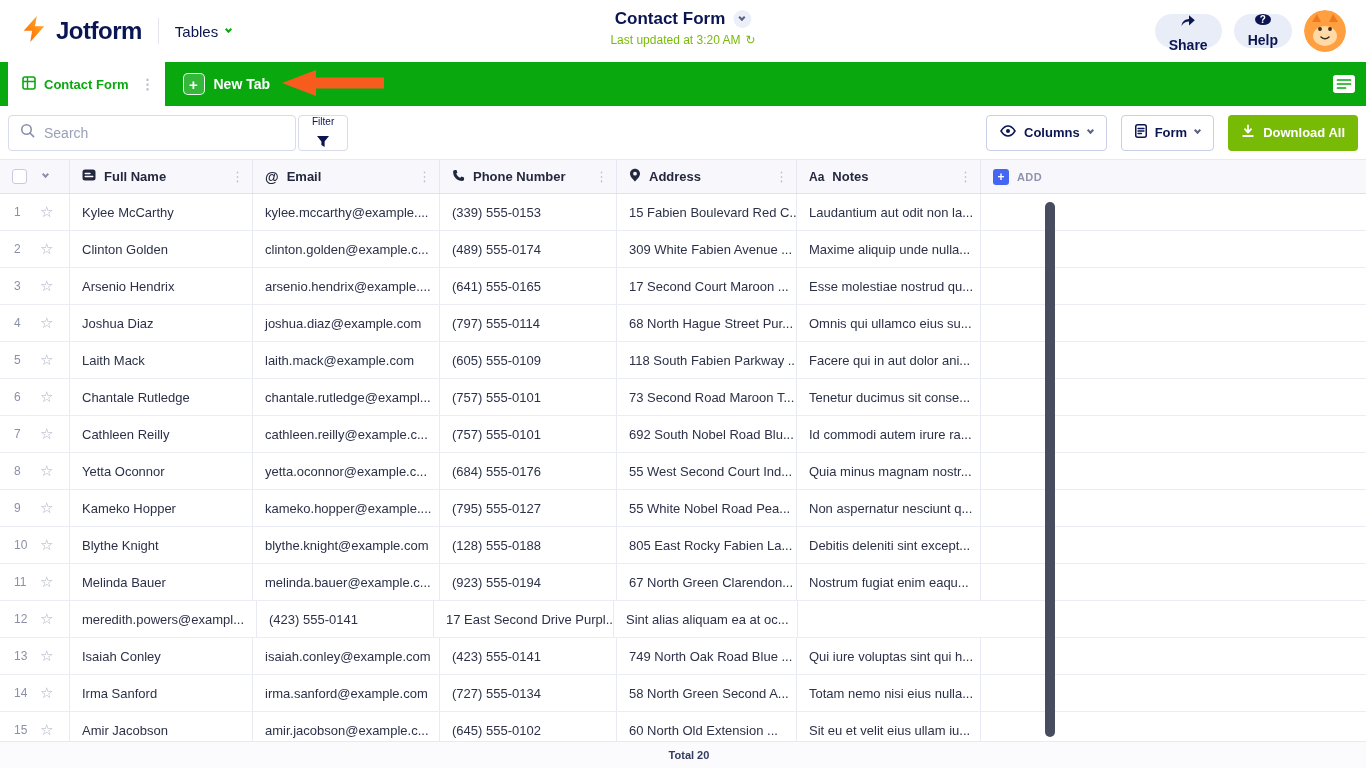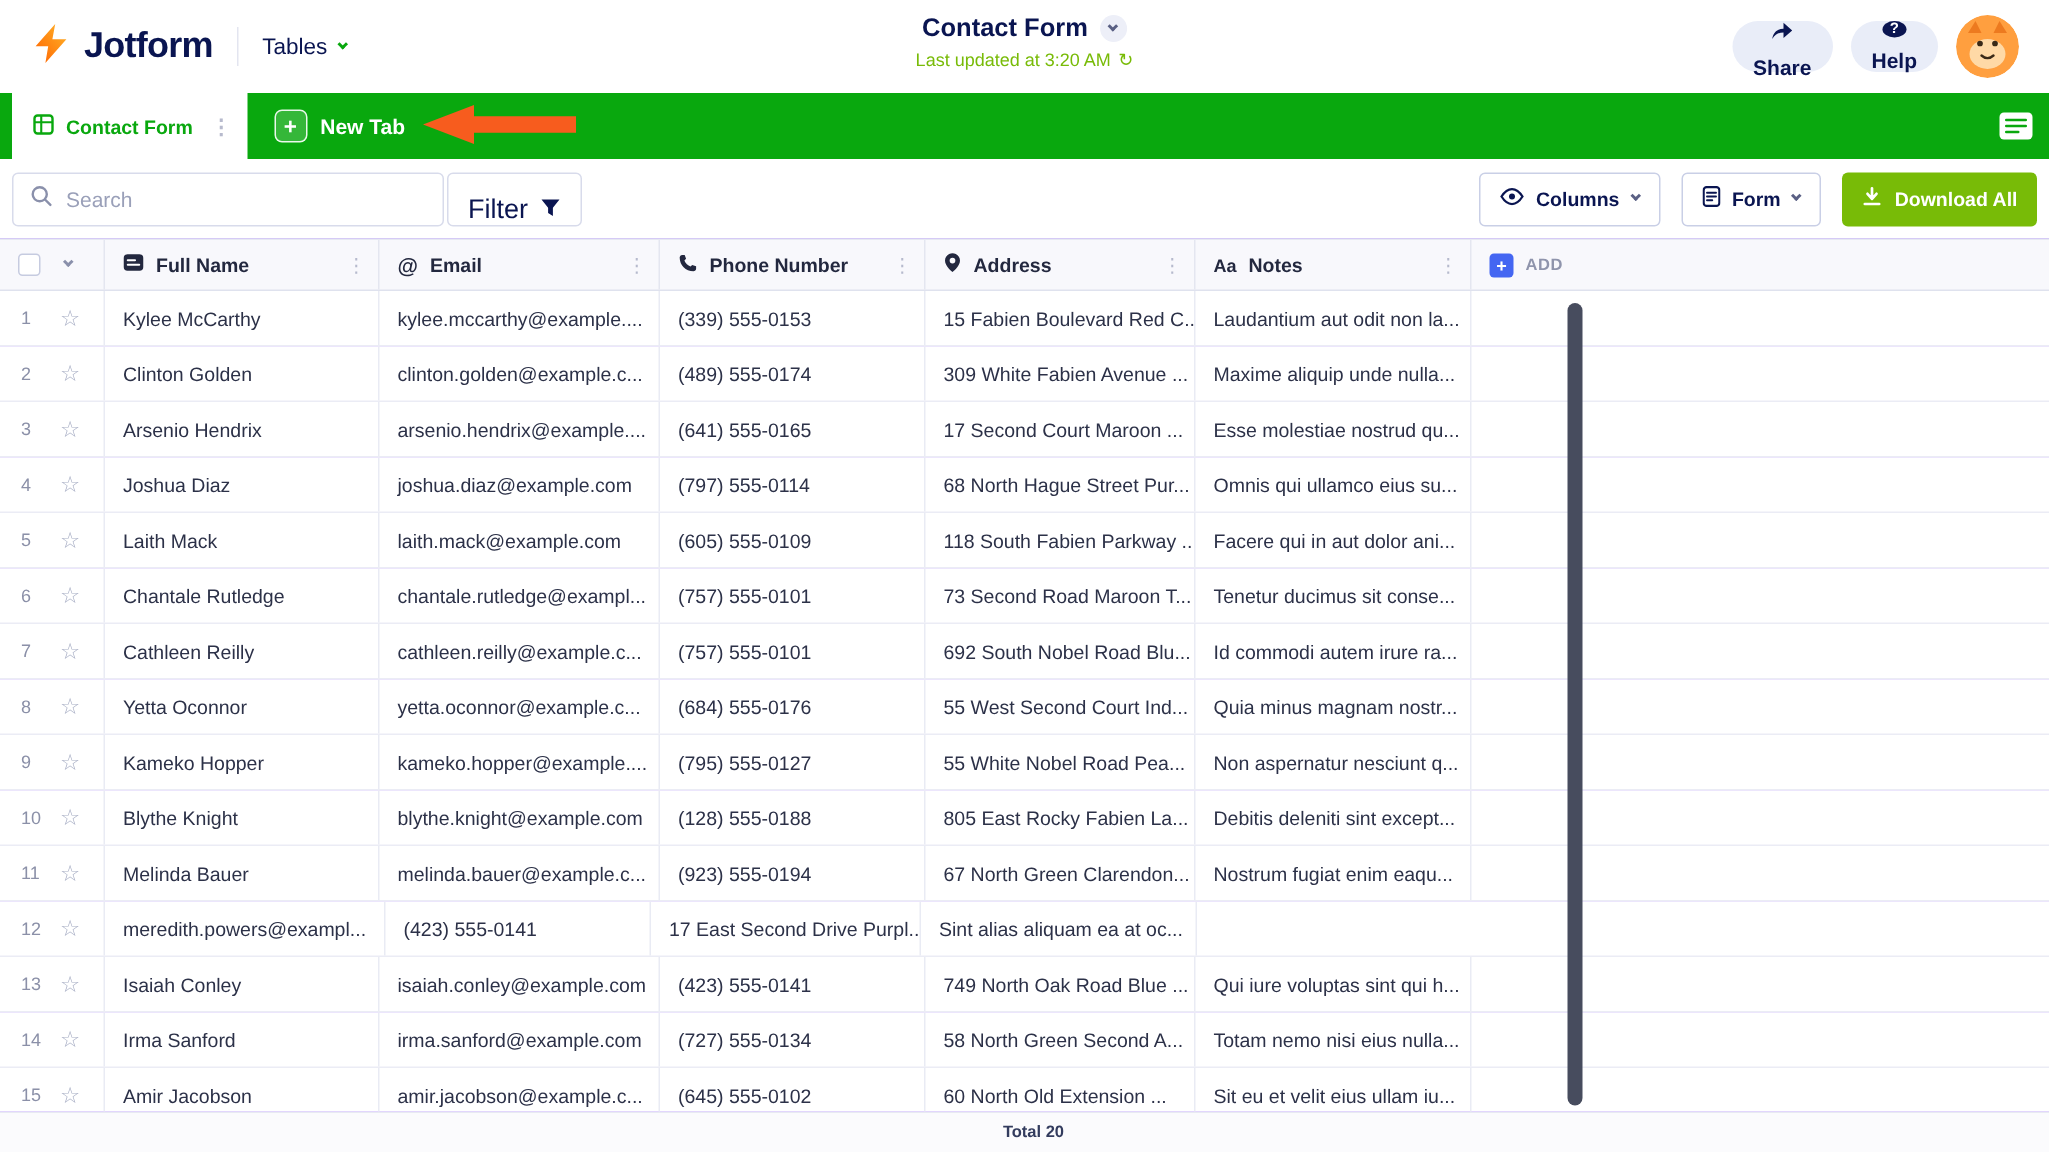--- a/index.html
+++ b/index.html
@@ -44,22 +44,22 @@
   .bar-right-icon { position:absolute; right:10px; top:12px; cursor:pointer; }
 
   
   .toolbar { height:53px; background:#fff; display:flex; align-items:center; padding:0 8px; }
   .search-box { width:288px; height:36px; border:1px solid #d8dbeb; border-radius:4px;
     display:flex; align-items:center; gap:9px; padding:0 11px; background:#fff; }
   .search-box input { border:none; outline:none; flex:1; font-size:14px; color:#333;
     font-family:"Liberation Sans", sans-serif; background:transparent; }
   .search-box input::placeholder { color:#9aa0b9; }
   .filter-btn { height:36px; border:1px solid #d8dbeb; border-radius:4px; margin-left:2px;
-    display:flex; align-items:flex-end; gap:8px; padding:0 13px; font-size:18px; color:var(--navy,#0a1551);
-    background:#fff; cursor:pointer; }
+    display:flex; align-items:center; gap:8px; padding:0 13px; font-size:10px; color:var(--navy,#0a1551);
+    background:#fff; cursor:pointer;flex-direction:column; }
   .toolbar-right { margin-left:auto; display:flex; align-items:center; gap:14px; }
   .btn { height:36px; border:1px solid #c9cfe6; border-radius:4px; background:#fff;
     display:flex; align-items:center; gap:8px; padding:0 13px; font-size:13px; font-weight:bold;
     color:var(--navy,#0a1551); cursor:pointer; }
   .btn .chev { color:#5a6084; }
   .btn-download { background:var(--lime,#78bb07); border:none; color:#fff; }
 
   
   .grid-wrap { position:relative; height:582px; overflow:hidden; border-top:1px solid #e6e8f2; background:#8b5cf6; }
   .header-row { display:flex; height:34px; background:#f8f8fc; border-bottom:1px solid #dfe2ee; }

